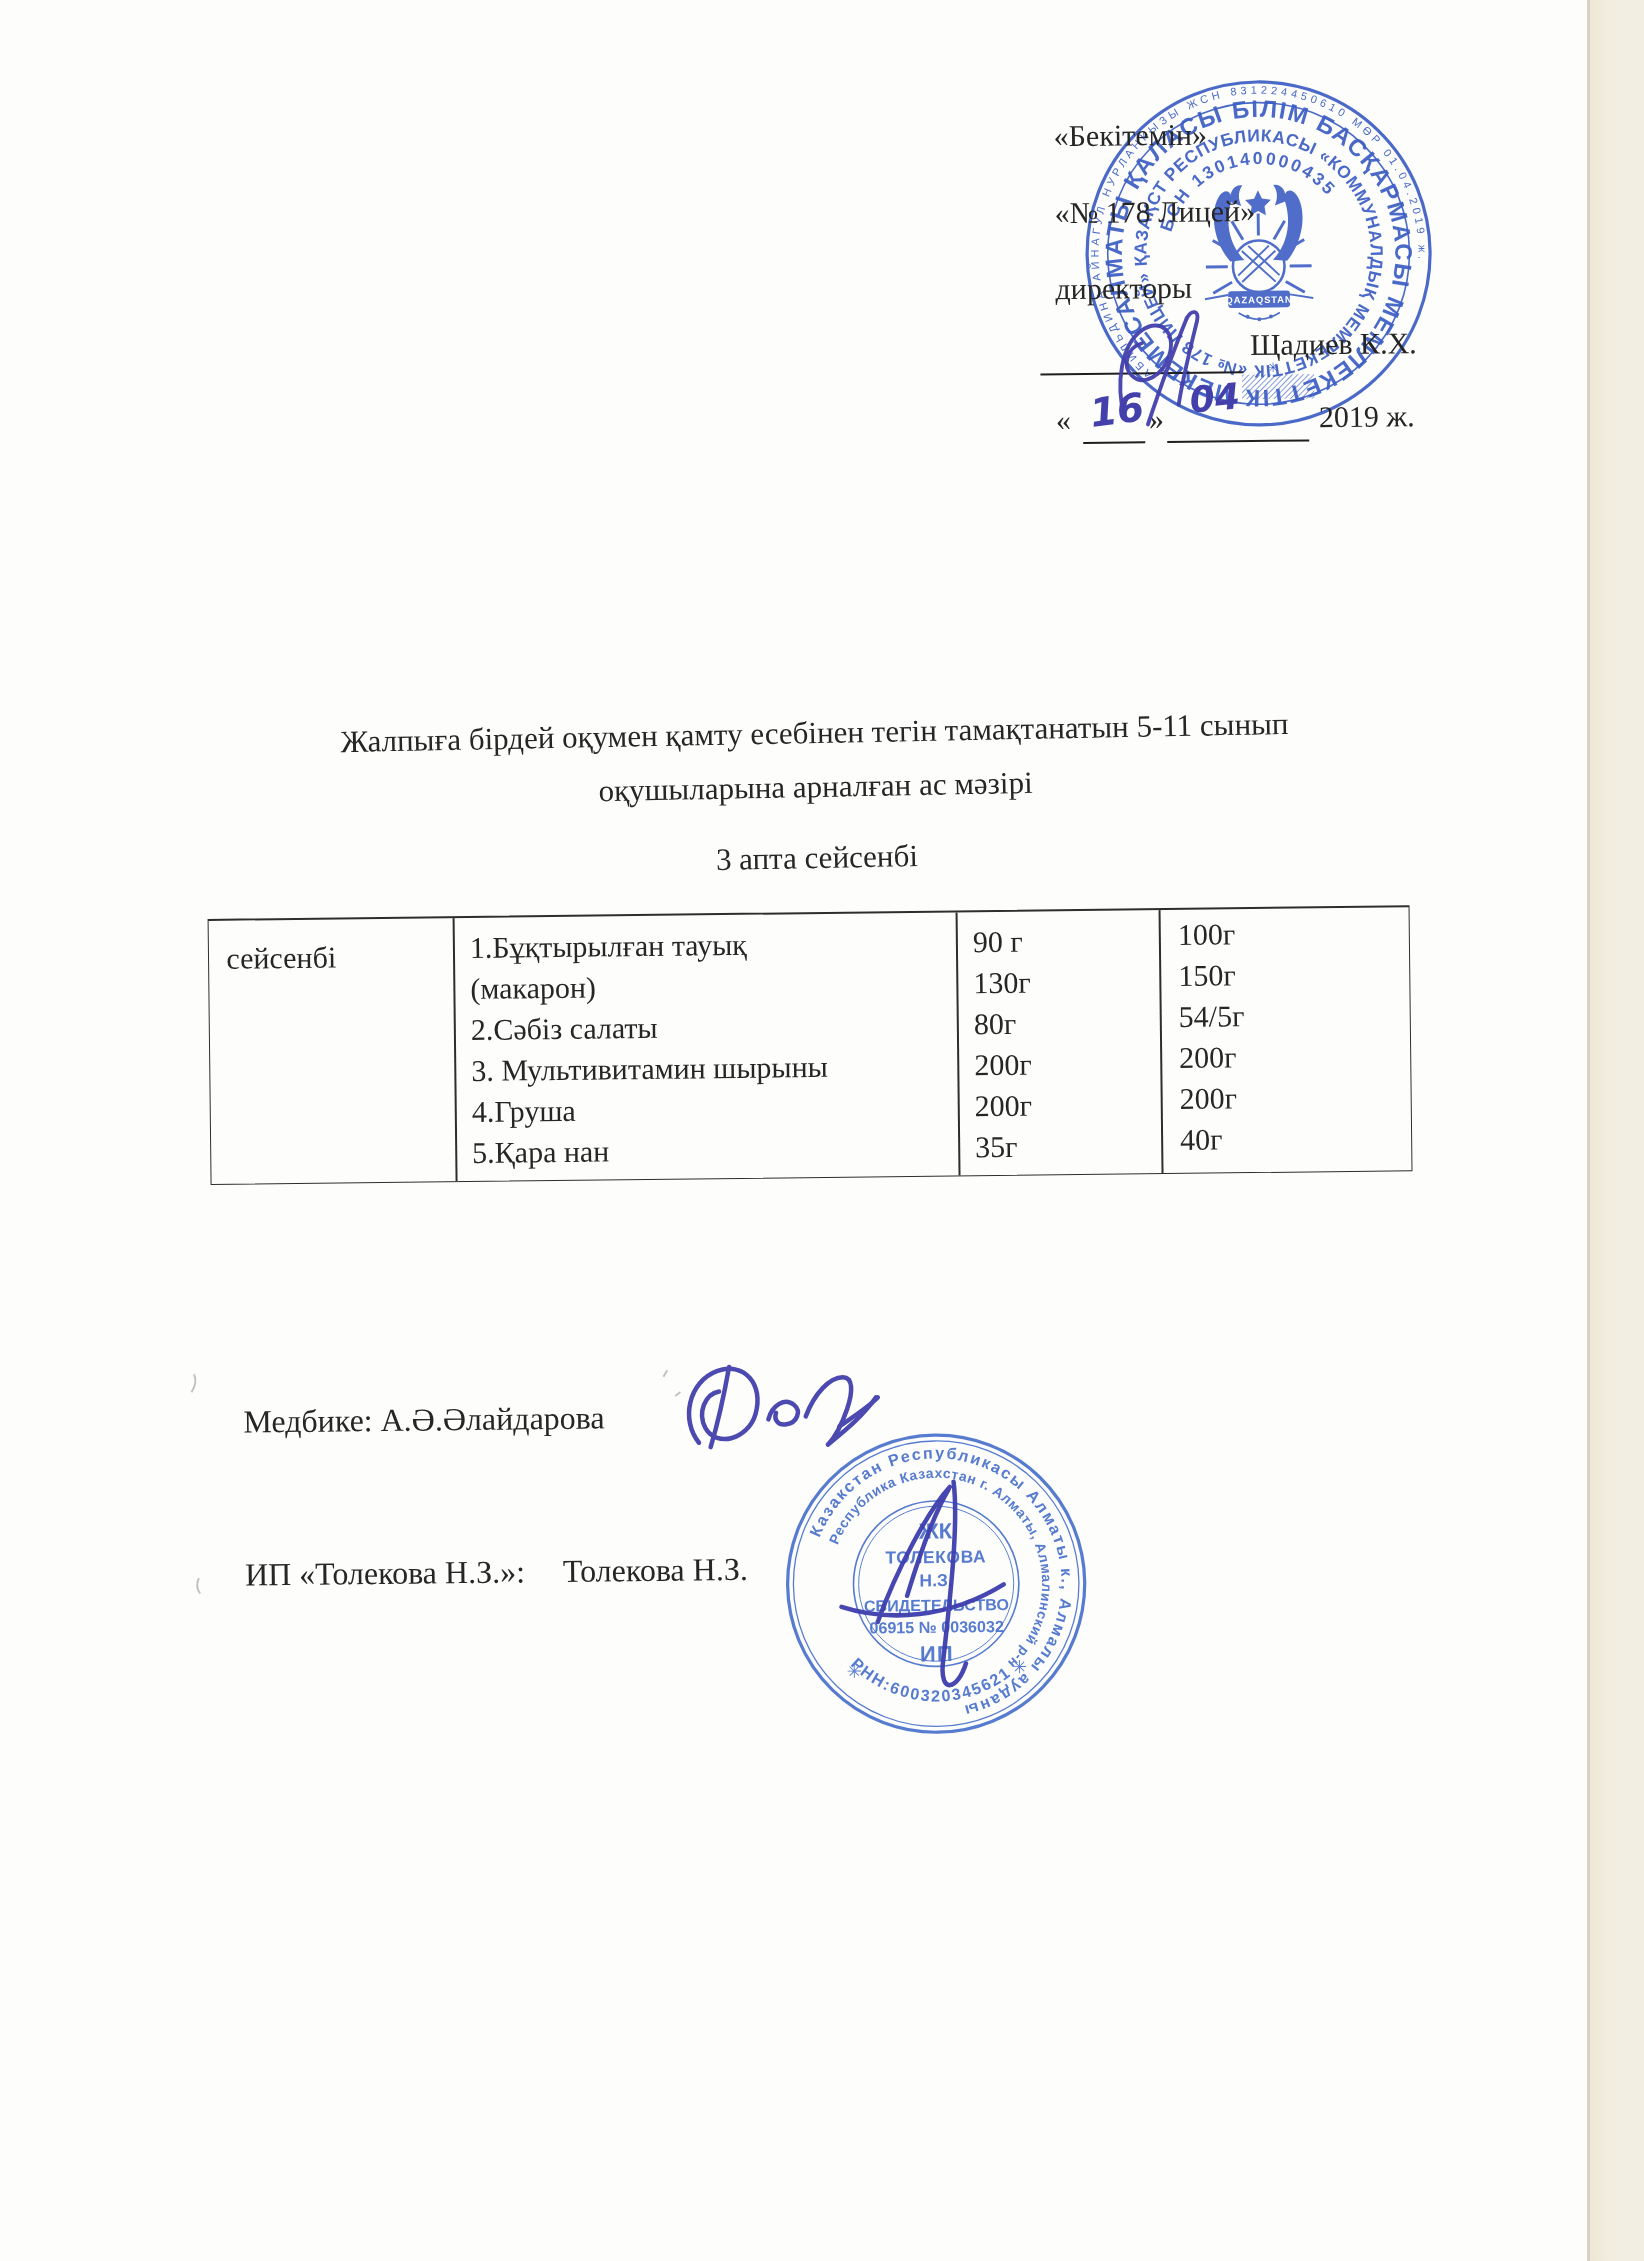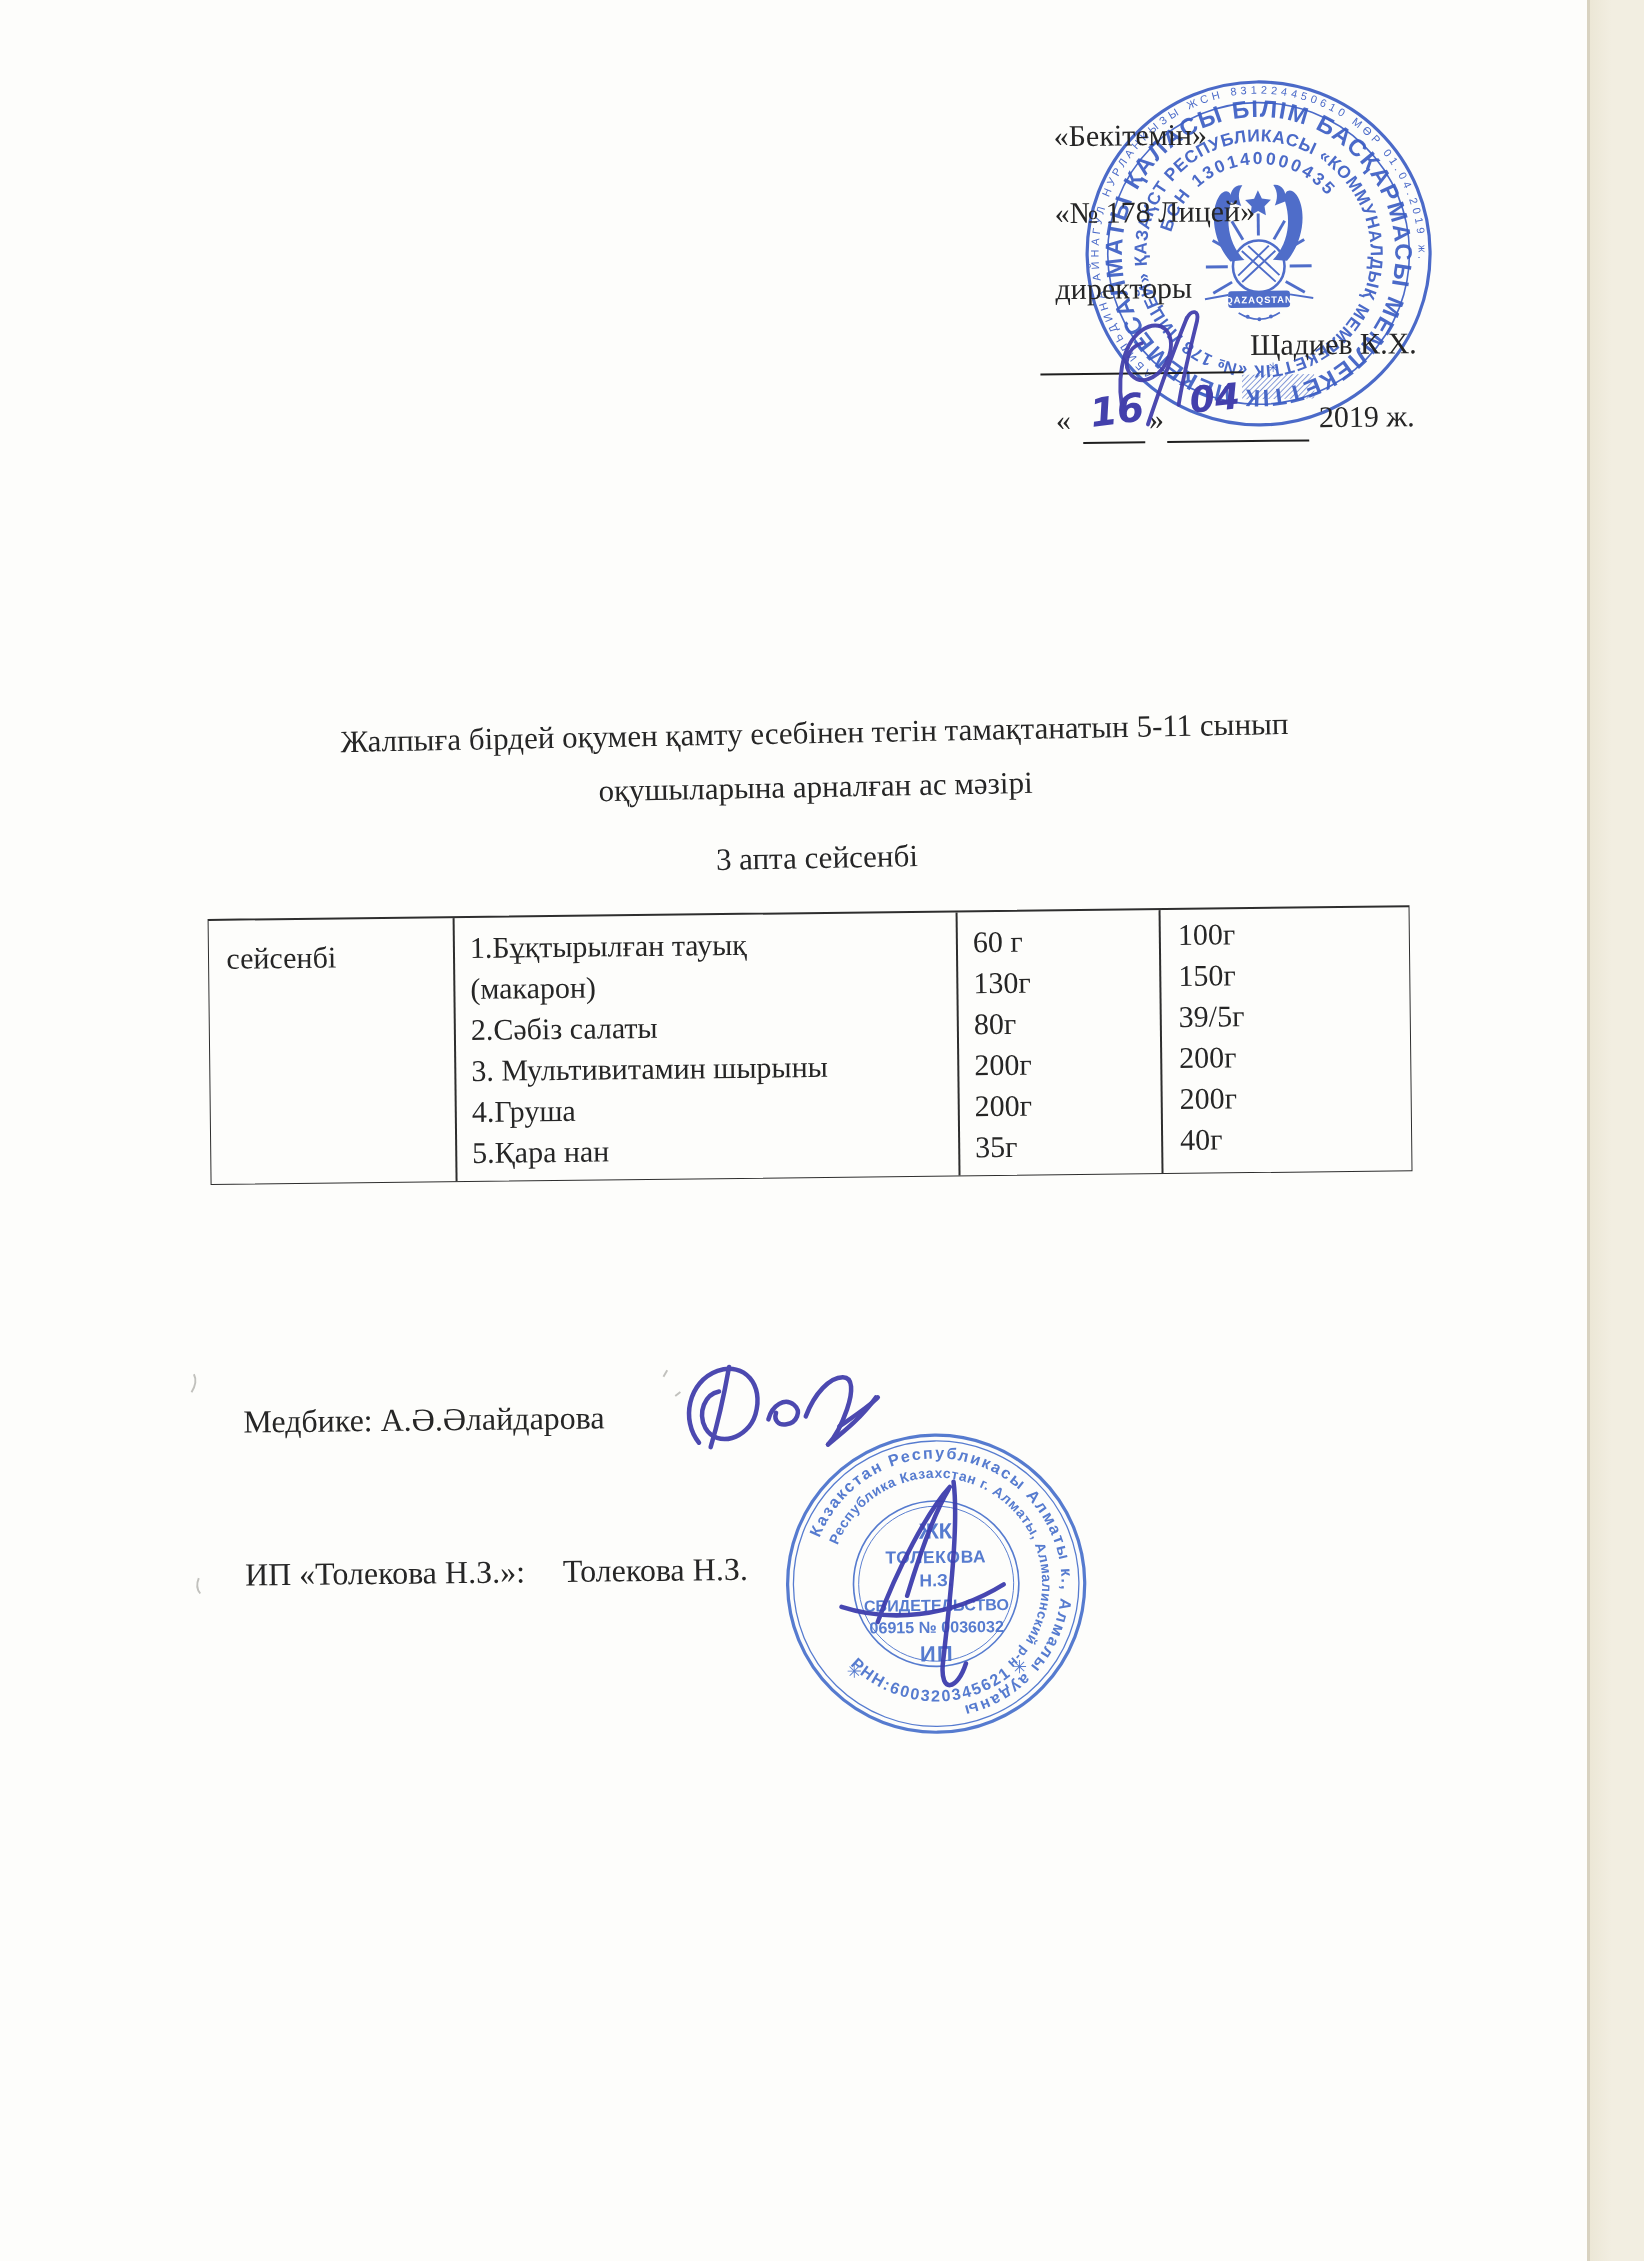--- a/index.html
+++ b/index.html
@@ -166,32 +166,32 @@
     <div class="cell" style="left:261px;top:9px">
       <div>1.Бұқтырылған тауық</div>
       <div>(макарон)</div>
       <div>2.Сәбіз салаты</div>
       <div>3. Мультивитамин шырыны</div>
       <div>4.Груша</div>
       <div>5.Қара нан</div>
     </div>
 
     <div class="cell" style="left:764px;top:9px">
-      <div>60 г</div>
+      <div>90 г</div>
       <div>130г</div>
       <div>80г</div>
       <div>200г</div>
       <div>200г</div>
       <div>35г</div>
     </div>
 
     <div class="cell" style="left:969px;top:3.9px">
       <div>100г</div>
       <div>150г</div>
-      <div>39/5г</div>
+      <div>54/5г</div>
       <div>200г</div>
       <div>200г</div>
       <div>40г</div>
     </div>
   </div>
 
   <div class="abs sigline" style="left:240px;top:1397px">Медбике: А.Ә.Әлайдарова</div>
 
   <div class="abs sigline" style="left:240px;top:1550px">
     <span>ИП «Толекова Н.З.»:</span>

